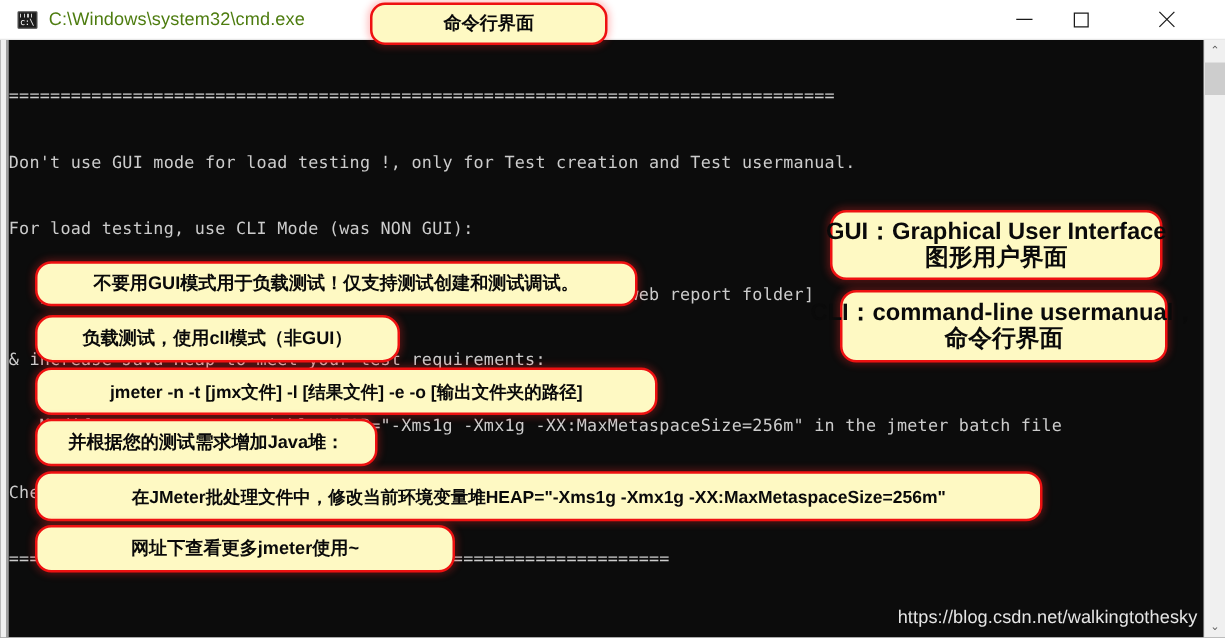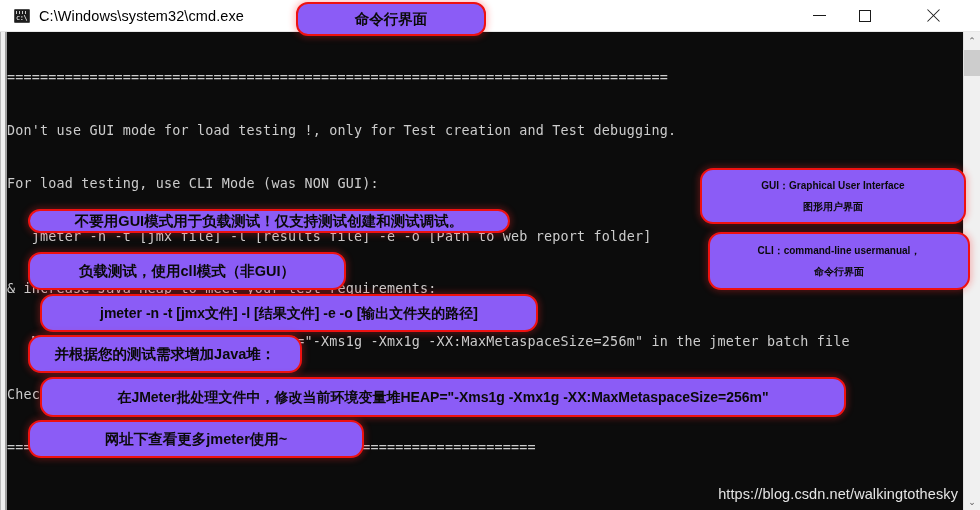--- a/index.html
+++ b/index.html
@@ -57,21 +57,21 @@
     left: 1px; bottom: 0px;
     font-family: "DejaVu Sans Mono", monospace;
     font-size: 7px;
     line-height: 8px;
     color: #ffffff;
     letter-spacing: -0.5px;
   }
   #title-text {
     margin-left: 9px;
     font-size: 14.5px;
-    color: #000000;
+    color: #4d7c0f;
     white-space: nowrap;
     letter-spacing: 0.1px;
   }
   .win-btn {
     position: absolute;
     top: 0;
     width: 46px; height: 31px;
     display: flex;
     align-items: center;
     justify-content: center;
@@ -127,52 +127,52 @@
     line-height: 17.6px;
     color: #cccccc;
     white-space: pre;
     letter-spacing: 0.2px;
   }
   .cline { display: block; height: 17.6px; }
 
   
   .callout {
     position: absolute;
-    background: #8b5cf6;
+    background: #fef9c3;
     border: 2.5px solid #ee1111;
     border-radius: 13px;
     box-sizing: border-box;
     display: flex;
     flex-direction: column;
     align-items: center;
     justify-content: center;
     color: #0a0a0a;
     font-weight: bold;
     font-size: 14.5px;
     line-height: 19px;
     text-align: center;
     box-shadow: 0 0 6px 2px rgba(255,40,40,0.28);
     padding: 0 12px;
     white-space: nowrap;
   }
   .callout .ln { display: block; }
 
   
   #co-titlebar { left: 296px; top: 2px;   width: 190px; height: 34px; border-radius: 12px; }
-  #co-a  { left: 28px;  top: 209px; width: 482px; height: 24px; }
-  #co-b  { left: 28px;  top: 252px; width: 318px; height: 38px; }
+  #co-a  { left: 28px;  top: 209px; width: 482px; height: 36px; }
+  #co-b  { left: 28px;  top: 252px; width: 292px; height: 38px; border-radius: 14px; }
   #co-c  { left: 28px;  top: 294px; width: 498px; height: 38px; }
   #co-d  { left: 28px;  top: 335px; width: 274px; height: 38px; }
   #co-e  { left: 28px;  top: 377px; width: 806px; height: 40px; }
   #co-f  { left: 28px;  top: 420px; width: 336px; height: 38px; }
   #co-g  { left: 664px; top: 168px; width: 266px; height: 56px; }
   #co-h  { left: 672px; top: 232px; width: 262px; height: 58px; }
 
-  #co-c, #co-e { font-size: 14px; margin-left: 12px; }
-  #co-g, #co-h { font-size: 10px; line-height: 21px; margin-left: 36px; }
+  #co-c, #co-e { font-size: 14px; }
+  #co-g, #co-h { font-size: 19px; line-height: 21px; }
 
   
   #watermark {
     position: absolute;
     right: 22px; bottom: 8px;
     font-size: 14.5px;
     color: #e5e5e5;
     white-space: nowrap;
     letter-spacing: 0.1px;
   }
@@ -220,21 +220,21 @@
     <div class="win-btn" id="btn-close">
       <span class="glyph-close"></span>
     </div>
   </div>
 
   <div id="console">
     <div id="console-left-edge"></div>
 
     <div id="console-text">
       <span class="cline">================================================================================</span>
-      <span class="cline">Don't use GUI mode for load testing !, only for Test creation and Test debugging.</span>
+      <span class="cline">Don't use GUI mode for load testing !, only for Test creation and Test usermanual.</span>
       <span class="cline">For load testing, use CLI Mode (was NON GUI):</span>
       <span class="cline">   jmeter -n -t [jmx file] -l [results file] -e -o [Path to web report folder]</span>
       <span class="cline">&amp; increase Java Heap to meet your test requirements:</span>
       <span class="cline">   Modify current env variable HEAP="-Xms1g -Xmx1g -XX:MaxMetaspaceSize=256m" in the jmeter batch file</span>
       <span class="cline">Check : https://jmeter.apache.org/usermanual/best-practices.html</span>
       <span class="cline">================================================================</span>
     </div>
 
     <div id="watermark">https://blog.csdn.net/walkingtothesky</div>
   </div>

